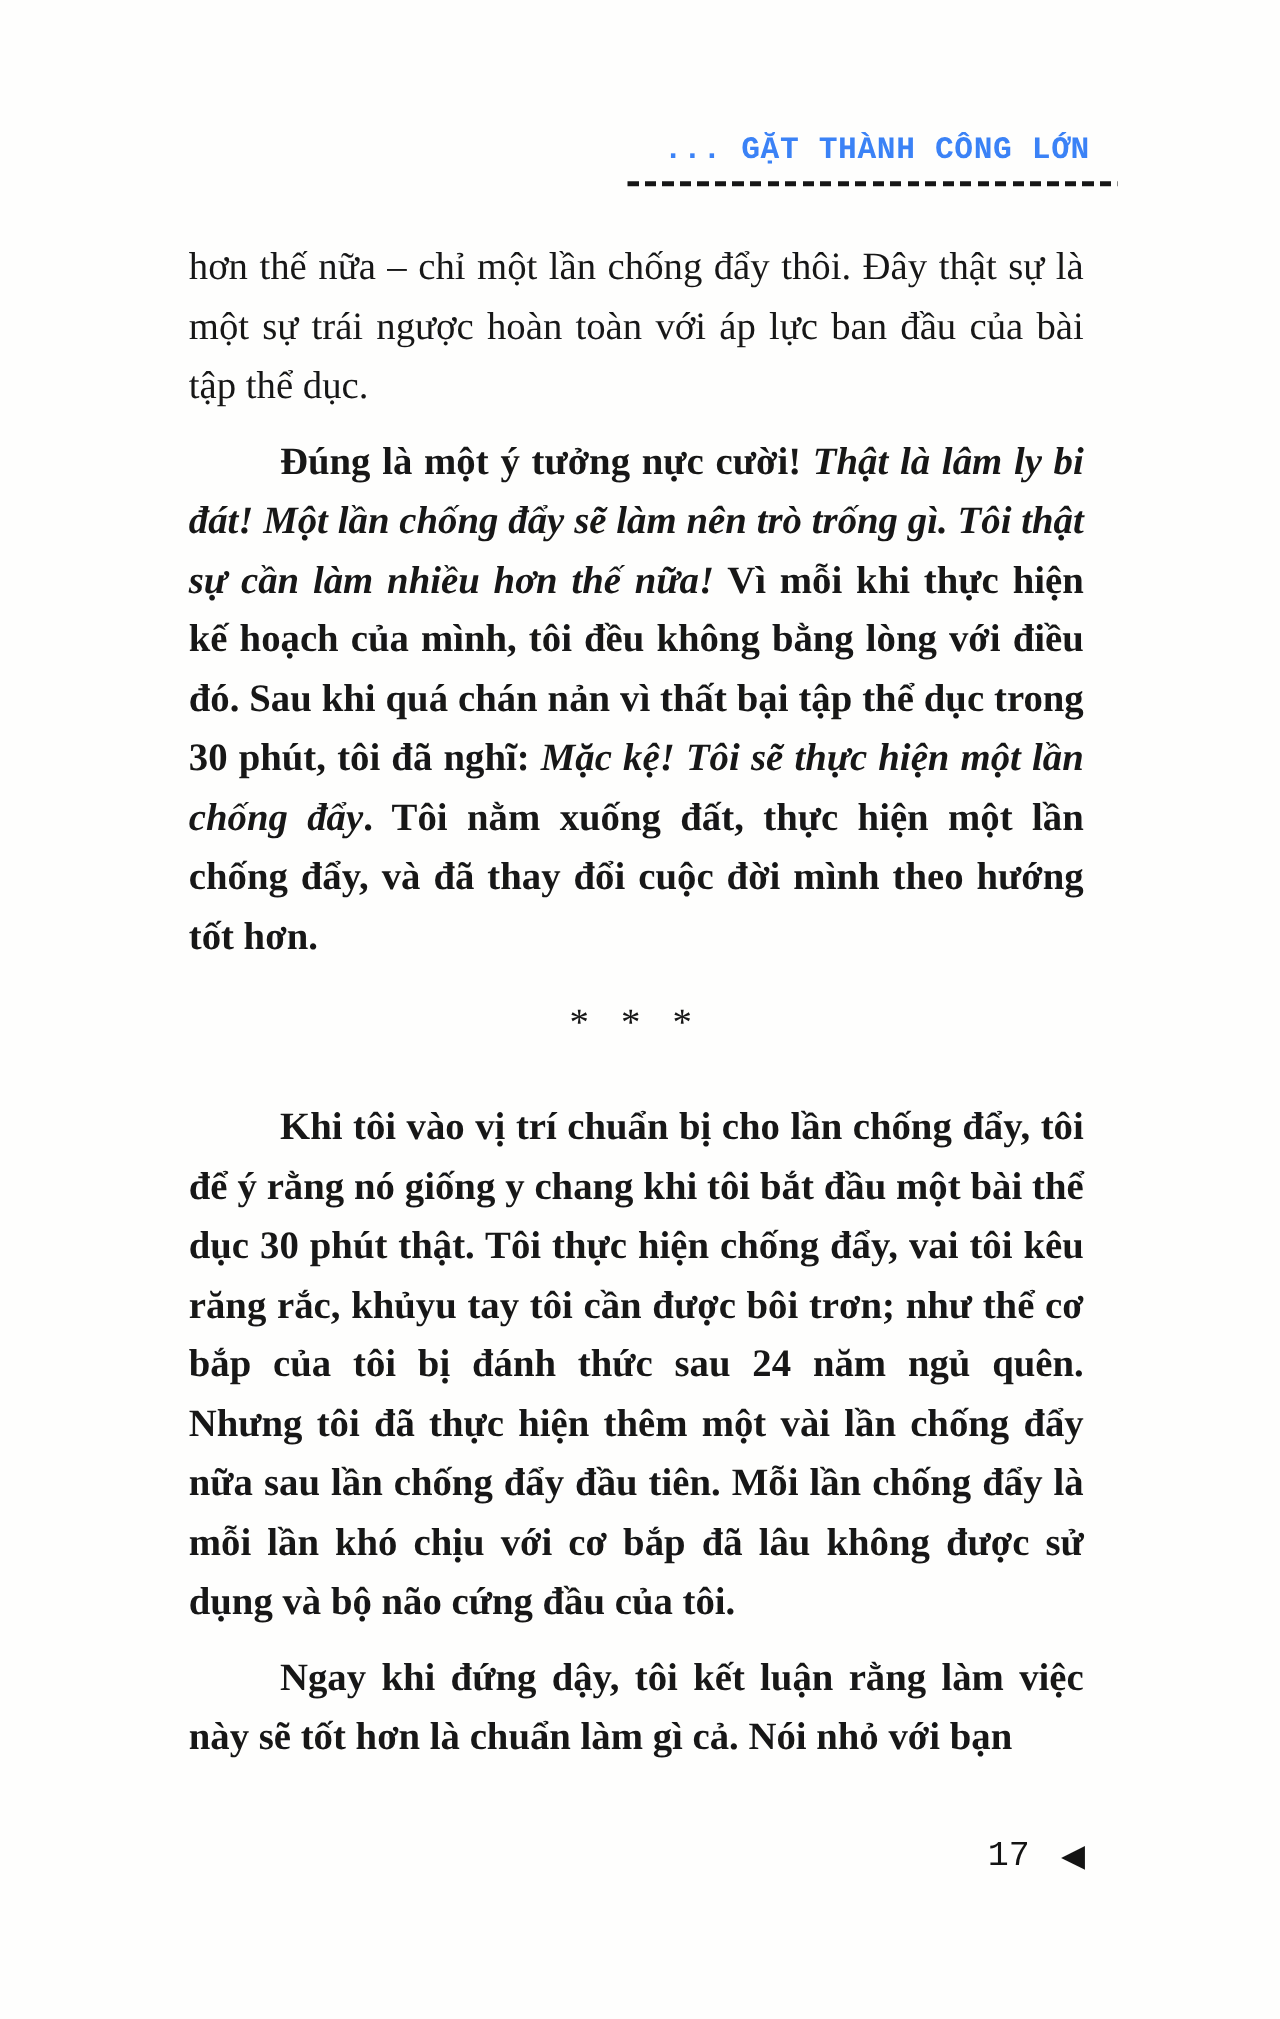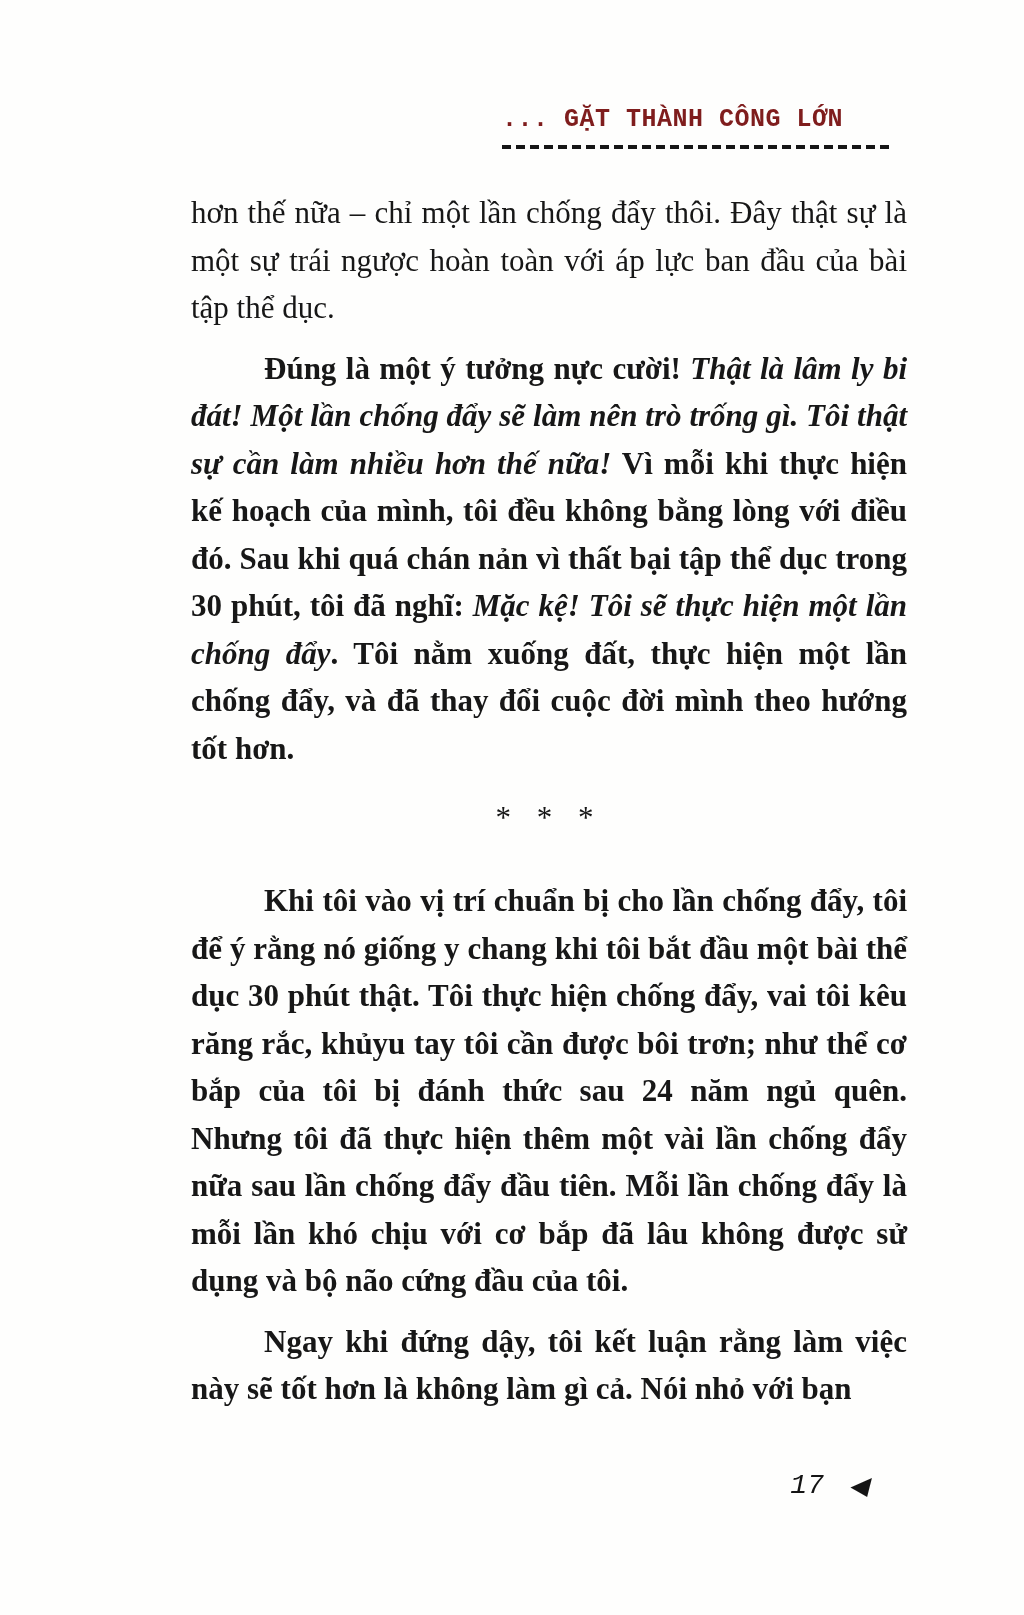--- a/index.html
+++ b/index.html
@@ -24,40 +24,40 @@
     right: 130px;
     width: 392px;
   }
   .header-title {
     font-family: "Liberation Mono", "DejaVu Sans Mono", monospace;
     font-weight: 700;
     font-size: 25px;
     line-height: 34px;
     letter-spacing: 0.5px;
     white-space: nowrap;
+    text-align: right;
     padding-right: 22px;
-    color: #7f1d1d;
+    color: #3b82f6;
   }
   .header-rule {
     margin-top: 8px;
     height: 4px;
     background: repeating-linear-gradient(90deg, #161616 0 9px, transparent 9px 14px);
   }
 
   
   .text-column {
     position: absolute;
     left: 151px;
     top: 189px;
     width: 716px;
     font-size: 31px;
     line-height: 47.5px;
     text-align: justify;
     color: #171717;
-    margin-left: 40px;
   }
   .para {
     margin: 0 0 13px 0;
   }
   .para.indent {
     text-indent: 73px;
     font-weight: bold;
   }
   .it {
     font-style: italic;
@@ -72,21 +72,20 @@
   }
 
   
   .page-footer {
     position: absolute;
     top: 1466px;
     right: 156px;
     display: flex;
     align-items: center;
     gap: 25px;
-    font-style: italic;
   }
   .page-number {
     font-family: "Liberation Mono", "DejaVu Sans Mono", monospace;
     font-size: 28px;
     line-height: 40px;
     color: #141414;
   }
   .page-arrow {
     font-size: 25px;
     line-height: 40px;
@@ -101,21 +100,21 @@
   <header class="page-header">
     <div class="header-title">... GẶT THÀNH CÔNG LỚN</div>
     <div class="header-rule"></div>
   </header>
 
   <main class="text-column" id="text-column">
       <p class="para"><span>hơn thế nữa – chỉ một lần chống đẩy thôi. Đây thật sự là một sự trái ngược hoàn toàn với áp lực ban đầu của bài tập thể dục.</span></p>
       <p class="para indent"><span>Đúng là một ý tưởng nực cười! </span><span class="it">Thật là lâm ly bi đát! Một lần chống đẩy sẽ làm nên trò trống gì. Tôi thật sự cần làm nhiều hơn thế nữa!</span><span> Vì mỗi khi thực hiện kế hoạch của mình, tôi đều không bằng lòng với điều đó. Sau khi quá chán nản vì thất bại tập thể dục trong 30 phút, tôi đã nghĩ: </span><span class="it">Mặc kệ! Tôi sẽ thực hiện một lần chống đẩy</span><span>. Tôi nằm xuống đất, thực hiện một lần chống đẩy, và đã thay đổi cuộc đời mình theo hướng tốt hơn.</span></p>
       <div class="separator">* * *</div>
       <p class="para indent"><span>Khi tôi vào vị trí chuẩn bị cho lần chống đẩy, tôi để ý rằng nó giống y chang khi tôi bắt đầu một bài thể dục 30 phút thật. Tôi thực hiện chống đẩy, vai tôi kêu răng rắc, khủyu tay tôi cần được bôi trơn; như thể cơ bắp của tôi bị đánh thức sau 24 năm ngủ quên. Nhưng tôi đã thực hiện thêm một vài lần chống đẩy nữa sau lần chống đẩy đầu tiên. Mỗi lần chống đẩy là mỗi lần khó chịu với cơ bắp đã lâu không được sử dụng và bộ não cứng đầu của tôi.</span></p>
-      <p class="para indent"><span>Ngay khi đứng dậy, tôi kết luận rằng làm việc này sẽ tốt hơn là không làm gì cả. Nói nhỏ với bạn</span></p>
+      <p class="para indent"><span>Ngay khi đứng dậy, tôi kết luận rằng làm việc này sẽ tốt hơn là chuẩn làm gì cả. Nói nhỏ với bạn</span></p>
     </main>
 
   <footer class="page-footer">
     <span class="page-number">17</span>
     <span class="page-arrow">◀</span>
   </footer>
 
 </div>
 
 </body></html>

